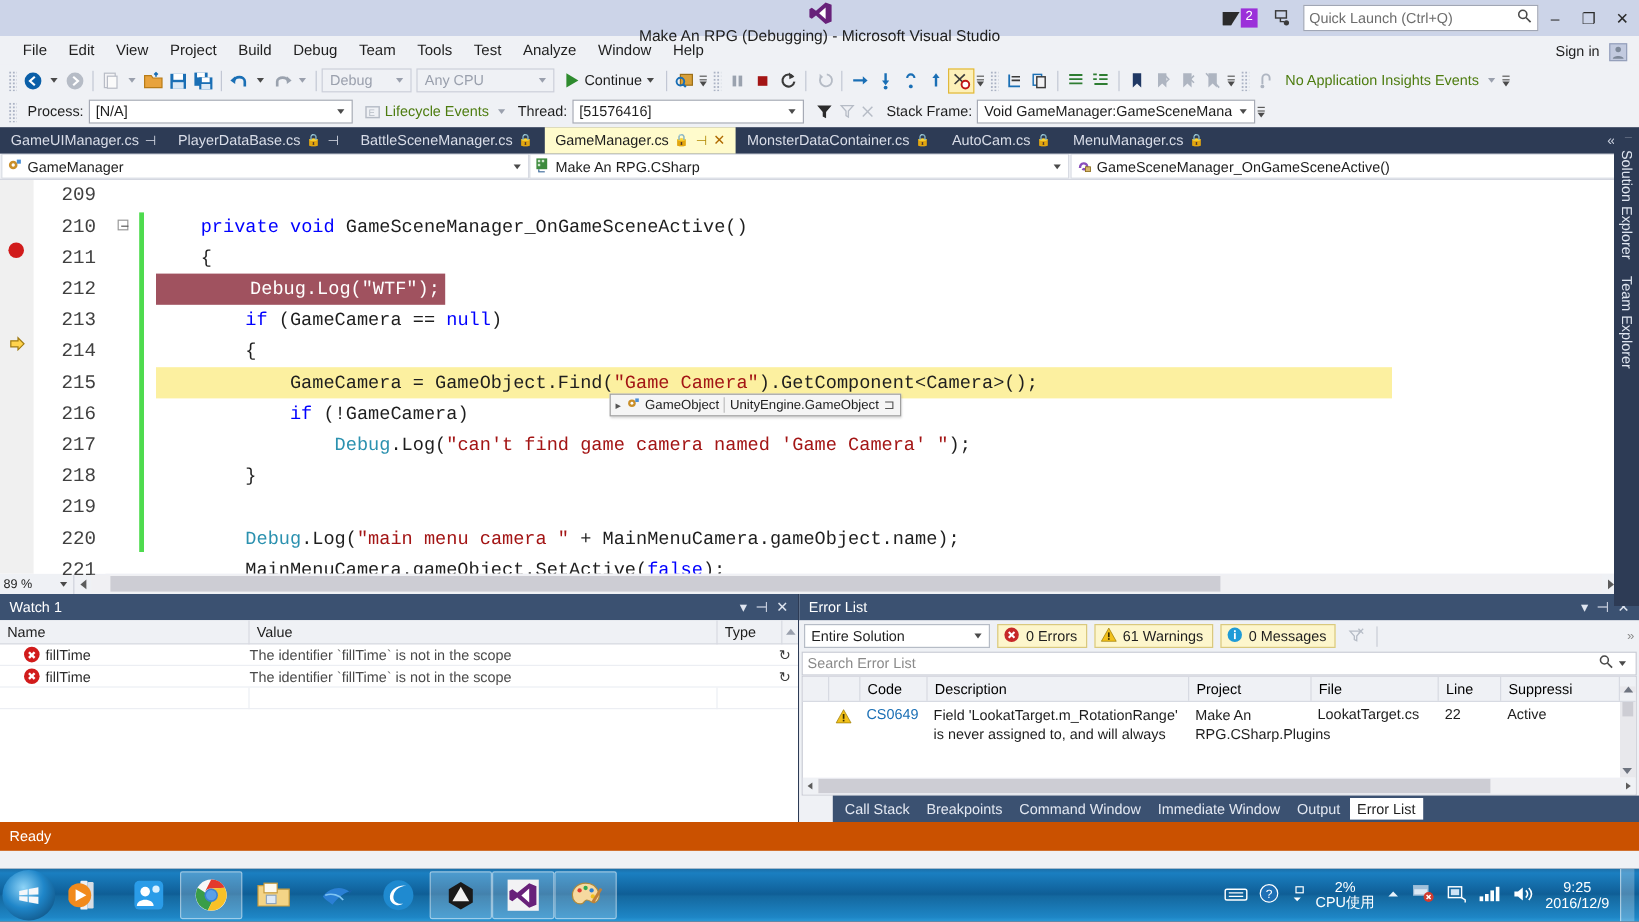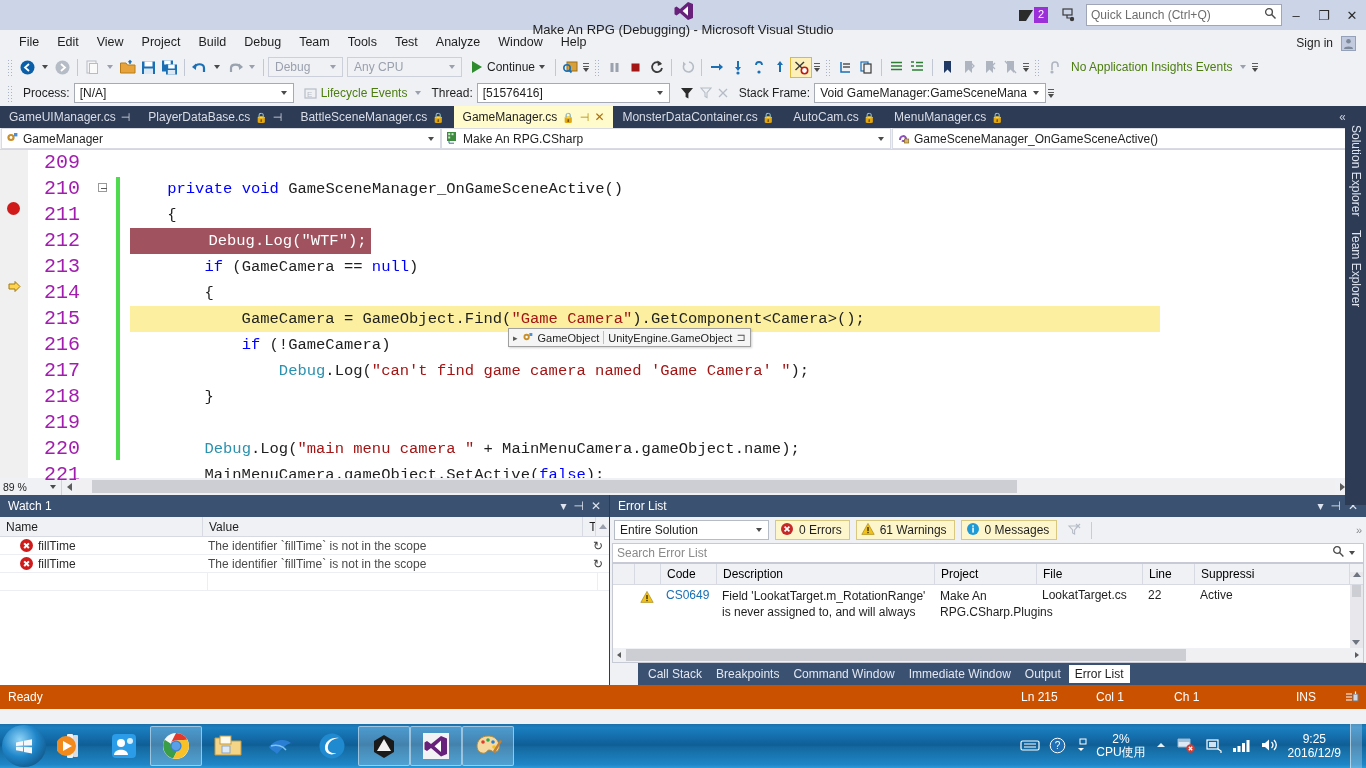--- a/index.html
+++ b/index.html
@@ -70,21 +70,21 @@
   .navbar{height:22px;background:#eff1f5;display:flex;align-items:center;border-bottom:1px solid #d4d7e0;}
   .navsel{height:21px;display:flex;align-items:center;padding:0 2px 0 4px;border:1px solid #d8dbe3;background:#fff;font-size:12px;color:#1e1e1e;gap:4px;}
   .navsel .caret{margin-left:auto;}
 
   
   .editor-wrap{position:relative;height:328px;background:#fff;display:flex;}
   .bpmargin{width:28px;background:#f0f0f0;position:relative;flex:0 0 28px;}
   .gutter{width:60px;background:#fff;text-align:right;padding-right:8px;flex:0 0 60px;}
   .codearea{flex:1;position:relative;overflow:hidden;}
   .code{font-family:"Liberation Mono","DejaVu Sans Mono",monospace;font-size:15.5px;line-height:26px;white-space:pre;}
-  .ln{font-family:"Liberation Mono","DejaVu Sans Mono",monospace;font-size:20px;line-height:26px;color:#a21caf;}
+  .ln{font-family:"Liberation Mono","DejaVu Sans Mono",monospace;font-size:16px;line-height:26px;color:#404040;}
   .kw{color:#0000ff;}
   .cls{color:#2b91af;}
   .str{color:#a31515;}
   .pln{color:#1e1e1e;}
   .row{height:26px;position:relative;}
   .chg-bar{position:absolute;left:0;top:0;width:4px;background:#4edb4e;}
   .hl-bp{background:#a0525f;color:#fff !important;display:inline-block;padding:0 4px;}
   .hl-cur{background:#fcf0a0;display:block;}
   .tooltip{
      position:absolute;background:#f5f5f5;border:1px solid #a0a0a0;
@@ -651,21 +651,21 @@
       <div class="hthumb" style="width:925px"></div>
     </div>
     <div style="width:14px;display:flex;align-items:center;justify-content:center">
       <div style="width:0;height:0;border-top:4px solid transparent;border-bottom:4px solid transparent;border-left:5px solid #5c5c5c"></div>
     </div>
     <div style="width:17px"></div>
   </div>
 
   <div class="bottom">
 
-    <div class="panel" style="width:610px;border-right:1px solid #2d3b55">
+    <div class="panel" style="width:666px;border-right:1px solid #2d3b55">
       <div class="panel-hdr">
         <span>Watch 1</span>
         <div class="hdr-actions">
           <span>▾</span>
           <span>⊣</span>
           <span>✕</span>
         </div>
       </div>
       <div style="flex:1;background:#fff;display:flex;flex-direction:column">
         <div class="grid-hdr">
@@ -818,33 +818,20 @@
     </div>
   </div>
 
   <div style="position:absolute;right:0;top:115px;width:21px;height:390px;background:#2d3b55;display:flex;flex-direction:column;align-items:center;padding-top:6px">
     <div style="writing-mode:vertical-rl;color:#dfe5f0;font-size:12px;padding:4px 0">Solution Explorer</div>
     <div style="writing-mode:vertical-rl;color:#dfe5f0;font-size:12px;padding:10px 0">Team Explorer</div>
   </div>
 
   <div class="statusbar">
     <span class="ready">Ready</span>
-    <div class="st-right">
-      <span style="width:75px">Ln 215</span>
-      <span style="width:78px">Col 1</span>
-      <span style="width:122px">Ch 1</span>
-      <span style="width:42px">INS</span>
-      <span style="width:28px;display:flex;align-items:center;justify-content:center">
-        <svg width="17" height="15" viewBox="0 0 17 15">
-            <path d="M2 4 L8 4 M2 7 L8 7 M2 10 L8 10" stroke="#fff" stroke-width="1.1"></path>
-            <rect x="9" y="4" width="5" height="7" fill="#cfd8e3" stroke="#6f7a88"></rect>
-            <path d="M11.5 1.5 L11.5 4" stroke="#fff" stroke-width="1.2"></path>
-          </svg>
-      </span>
-    </div>
   </div>
 </div>
 
 <div class="taskbar">
   <div class="tb-orb">
     <svg width="22" height="22" viewBox="0 0 22 22">
       <path d="M3 7.5 L10 6 L10 10.6 L3 11 Z" fill="#f5f7fa"></path>
       <path d="M11 5.8 L19 4.3 L19 10.4 L11 10.6 Z" fill="#f5f7fa"></path>
       <path d="M3 11.8 L10 12 L10 16.6 L3 15.2 Z" fill="#f5f7fa"></path>
       <path d="M11 12 L19 12.2 L19 18.4 L11 16.9 Z" fill="#f5f7fa"></path>

